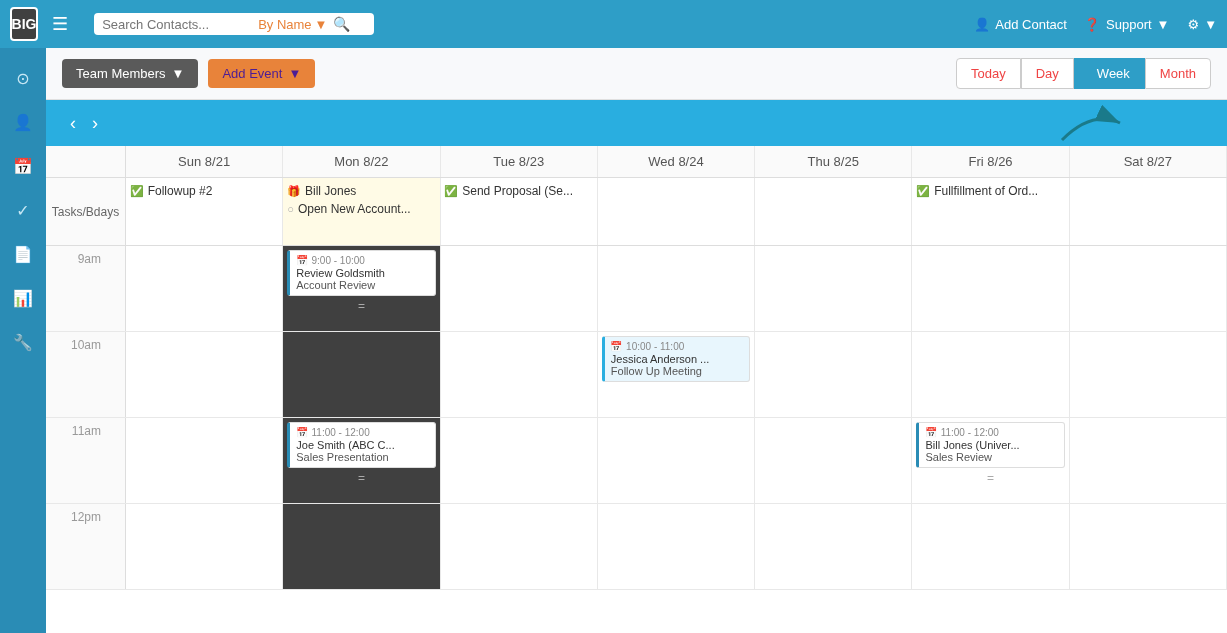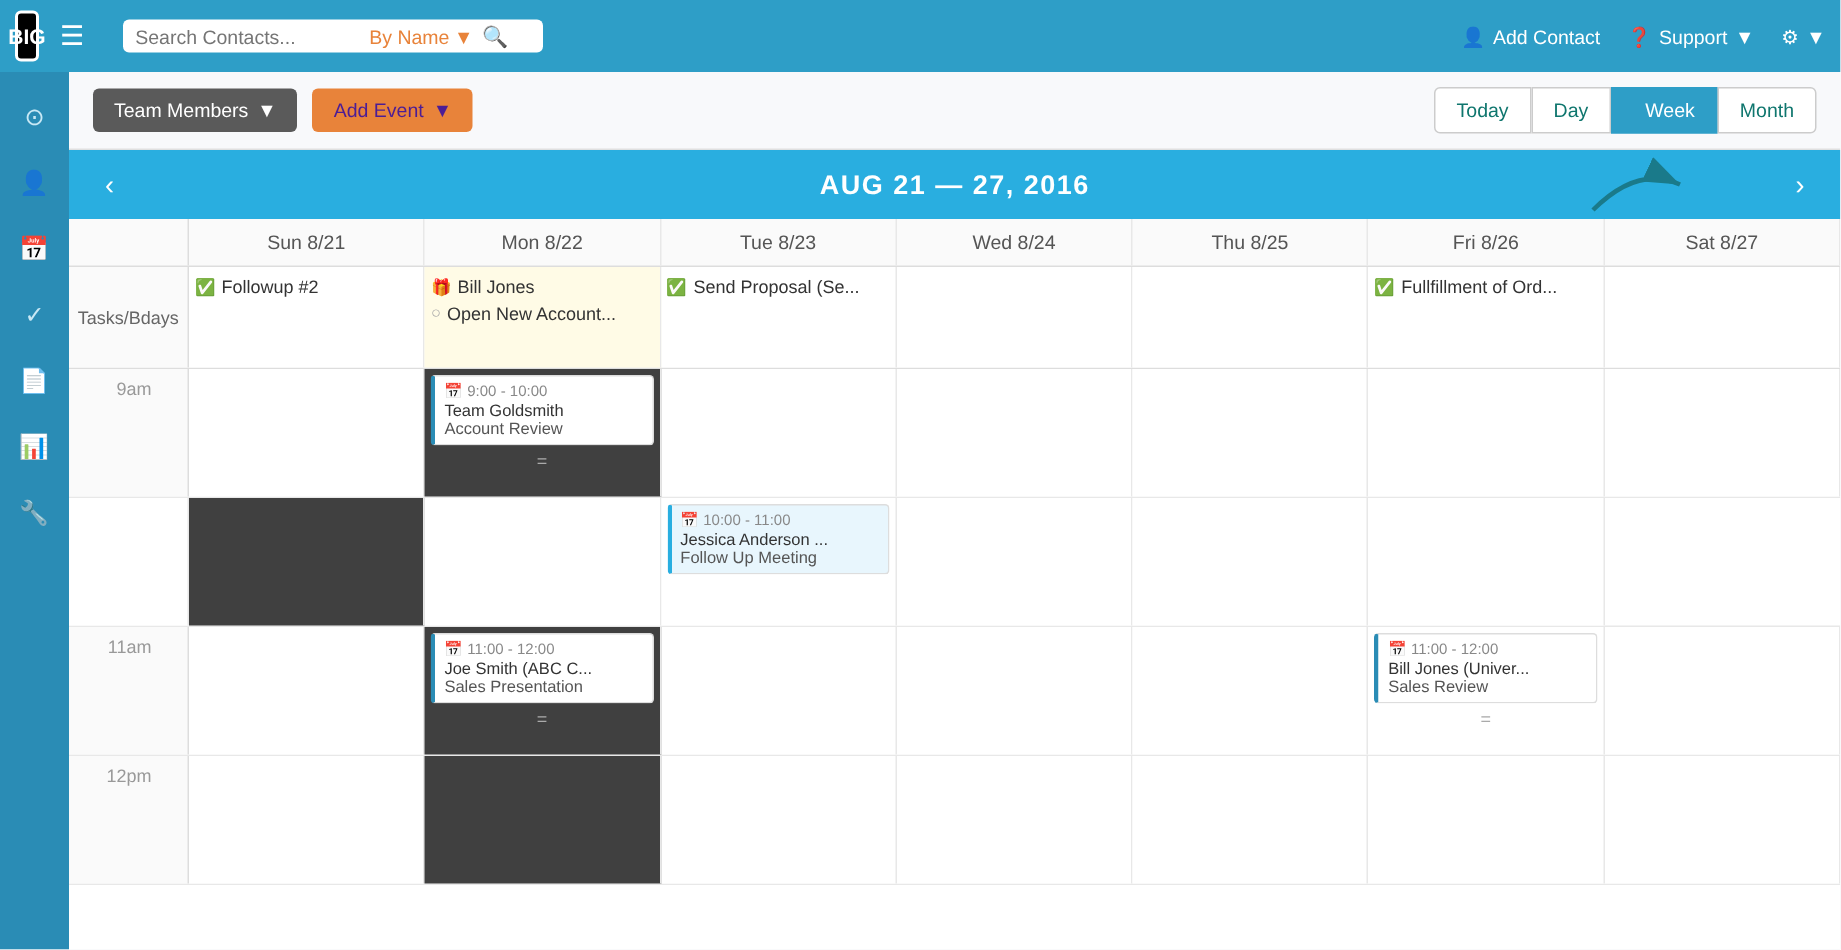--- a/index.html
+++ b/index.html
@@ -8,24 +8,24 @@
     
     .top-nav {
       display: flex;
       align-items: center;
       background: #2e9ec7;
       height: 48px;
       padding: 0 10px;
       gap: 10px;
     }
     .logo-box {
-      background: #000000;
+      background: #404040;
       border: 2px solid #fff;
       border-radius: 4px;
-      width: 16px; height: 34px;
+      width: 28px; height: 34px;
       display: flex; align-items: center; justify-content: center;
       font-weight: bold; color: #fff; font-size: 14px;
       flex-shrink: 0;
     }
     .hamburger-btn {
       color: #fff; font-size: 18px; cursor: pointer; padding: 4px;
       background: none; border: none;
     }
     .search-bar {
       display: flex; align-items: center;
@@ -102,21 +102,21 @@
       display: flex; align-items: center; gap: 6px;
       font-size: 13px;
     }
     .view-btns {
       margin-left: auto;
       display: flex; align-items: center; gap: 0;
     }
     .view-btn {
       padding: 7px 14px; font-size: 13px;
       border: 1px solid #ccc; background: #fff;
-      cursor: pointer; color: #0f766e;
+      cursor: pointer; color: #ef4444;
     }
     .view-btn:first-child { border-radius: 4px 0 0 4px; }
     .view-btn:last-child { border-radius: 0 4px 4px 0; }
     .view-btn.active { background: #2e9ec7; color: #fff; border-color: #2e9ec7; padding-left: 22px; }
 
     
     .cal-header {
       background: #29aee0;
       display: flex; align-items: center;
       padding: 0 16px;
@@ -306,21 +306,20 @@
           <marker id="arrowhead" markerWidth="8" markerHeight="6" refX="8" refY="3" orient="auto">
             <polygon points="0 0, 8 3, 0 6" fill="#1a7a8a"></polygon>
           </marker>
         </defs>
         <path d="M 10 35 Q 40 5 68 18" stroke="#1a7a8a" stroke-width="3" fill="none" marker-end="url(#arrowhead)"></path>
       </svg>
     </div>
 
     <div class="cal-header">
       <button class="cal-nav-btn">‹</button>
-      <div class="cal-title">AUG 21 — 27, 2016</div>
       <button class="cal-nav-btn">›</button>
     </div>
 
     <div class="calendar-grid">
 
       <div class="day-headers">
         <div class="day-header"></div>
         <div class="day-header">Sun 8/21</div>
         <div class="day-header">Mon 8/22</div>
         <div class="day-header">Tue 8/23</div>
@@ -375,33 +374,34 @@
       <div class="time-grid">
 
         <div class="time-row">
           <div class="time-label">9am</div>
           <div class="grid-cell"></div>
           <div class="grid-cell highlighted">
             <div class="event-block teal-left">
               <div class="event-time">
                 <span>📅</span> 9:00 - 10:00
               </div>
-              <div class="event-title">Team Goldsmith</div>
+              <div class="event-title">Review Goldsmith</div>
               <div class="event-sub">Account Review</div>
             </div>
             <div class="event-more">=</div>
           </div>
           <div class="grid-cell"></div>
           <div class="grid-cell"></div>
           <div class="grid-cell"></div>
           <div class="grid-cell"></div>
           <div class="grid-cell"></div>
         </div>
 
         <div class="time-row">
+          <div class="time-label">10am</div>
           <div class="grid-cell"></div>
           <div class="grid-cell highlighted"></div>
           <div class="grid-cell"></div>
           <div class="grid-cell">
             <div class="event-block blue-bg">
               <div class="event-time">
                 <span>📅</span> 10:00 - 11:00
               </div>
               <div class="event-title">Jessica Anderson ...</div>
               <div class="event-sub">Follow Up Meeting</div>

